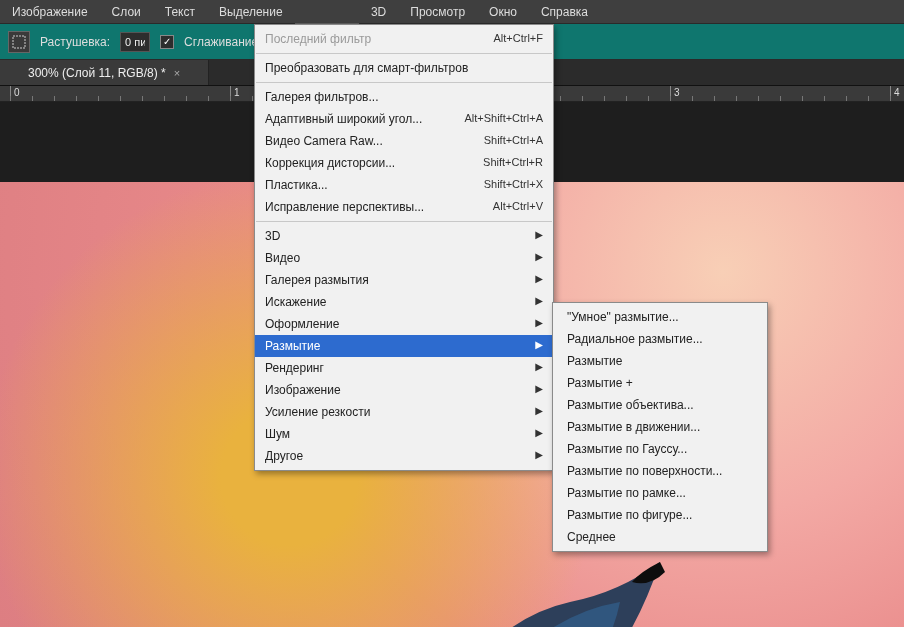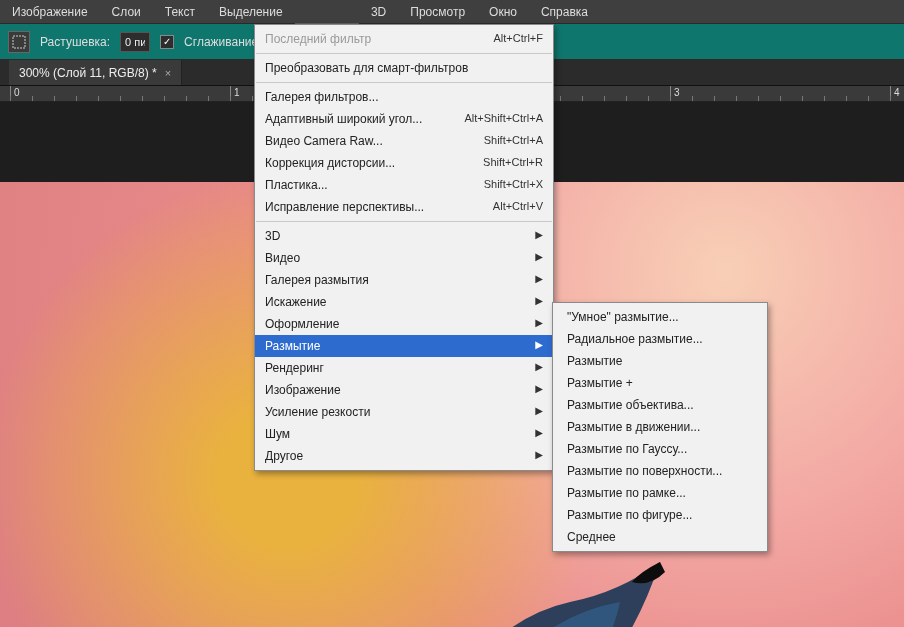--- a/index.html
+++ b/index.html
@@ -9,21 +9,21 @@
     .menubar-item { padding:4px 12px; color:#ddd; cursor:default; }
     .menubar-item.active { background:#5e5e5e;margin-top:45px; }
 
     .options-bar { display:flex; align-items:center; height:36px; background:#0f766e; border-bottom:1px solid #2a2a2a; padding:0 8px; gap:10px; }
     .tool-preset { width:22px; height:22px; border:1px solid #666; background:#3a3a3a; display:flex; align-items:center; justify-content:center; color:#eee; font-size:11px; }
     .opt-label { color:#ddd; }
     .opt-input { width:30px; height:20px; background:#2d2d2d; border:1px solid #555; color:#eee; padding:0 4px; font-size:11px; }
     .opt-checkbox { width:14px; height:14px; background:#2d2d2d; border:1px solid #888; display:flex; align-items:center; justify-content:center; color:#fff; font-size:10px; line-height:1; }
 
     .tab-bar { height:26px; background:#2b2b2b; display:flex; align-items:center; border-bottom:1px solid #111; }
-    .tab { display:flex; align-items:center; height:100%; padding:0 10px; background:#3a3a3a; color:#eee; gap:8px; border-right:1px solid #222;margin-left:9px;}
+    .tab { display:flex; align-items:center; height:100%; padding:0 28px; background:#3a3a3a; color:#eee; gap:8px; border-right:1px solid #222;}
     .tab-close { color:#aaa; font-size:11px; }
 
     .ruler { height:16px; background:#3a3a3a; border-bottom:1px solid #222; position:relative; overflow:hidden; }
     .ruler-bg { position:absolute; inset:0; }
     .ruler-tick { position:absolute; top:0; width:1px; height:16px; background:#888; }
     .ruler-tick.minor { height:6px; top:10px; background:#777; }
     .ruler-num { position:absolute; top:1px; color:#ddd; font-size:10px; }
 
     .canvas-wrap { position:absolute; left:0; right:0; top:102px; bottom:0; background:#1e1e1e; overflow:hidden; }
     .canvas-img { position:absolute; left:0; top:80px; width:904px; height:447px; background:

